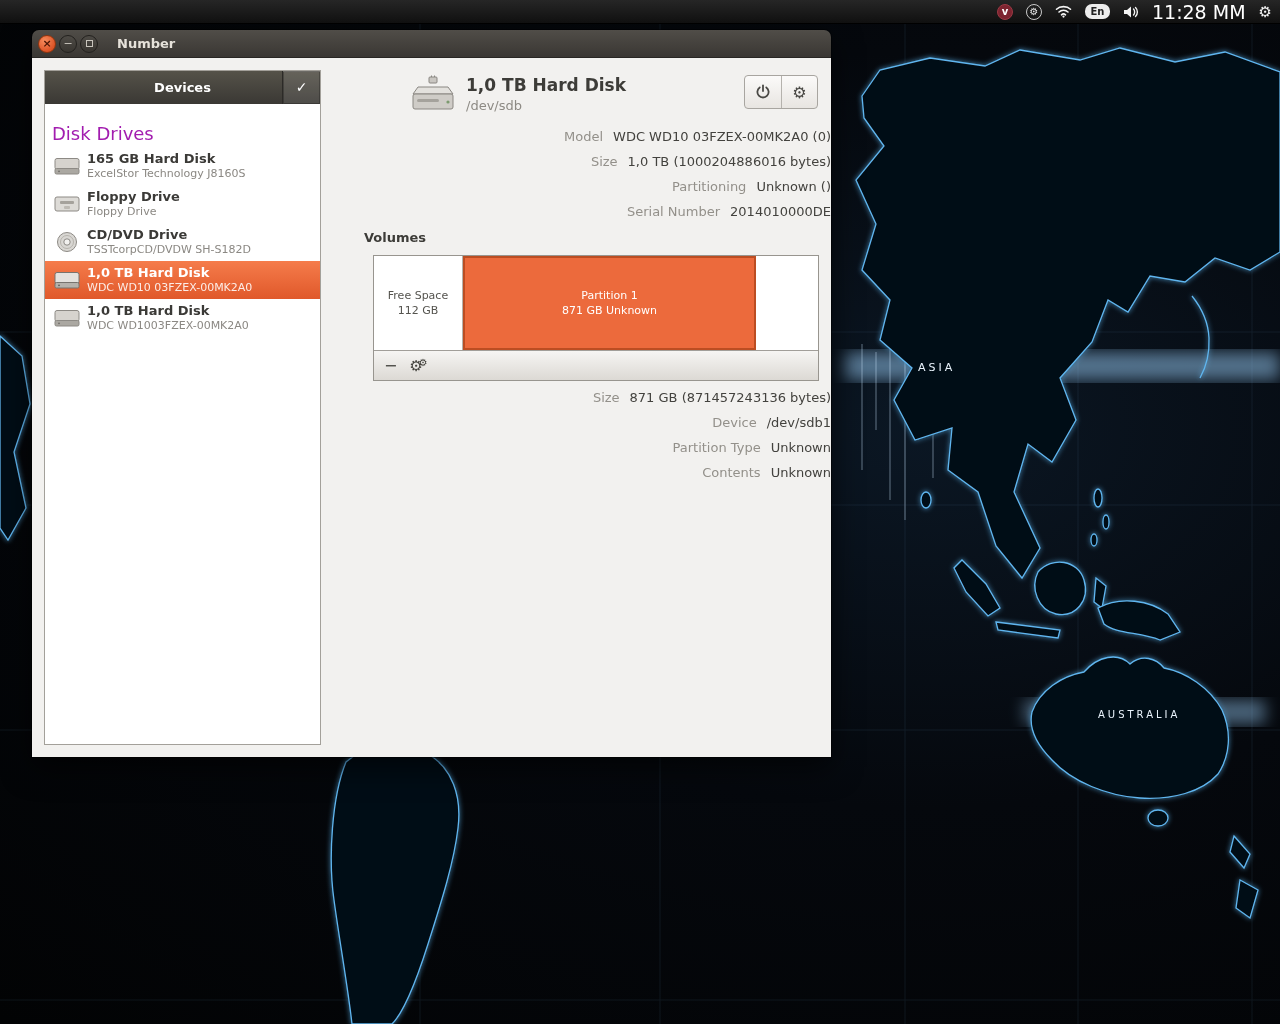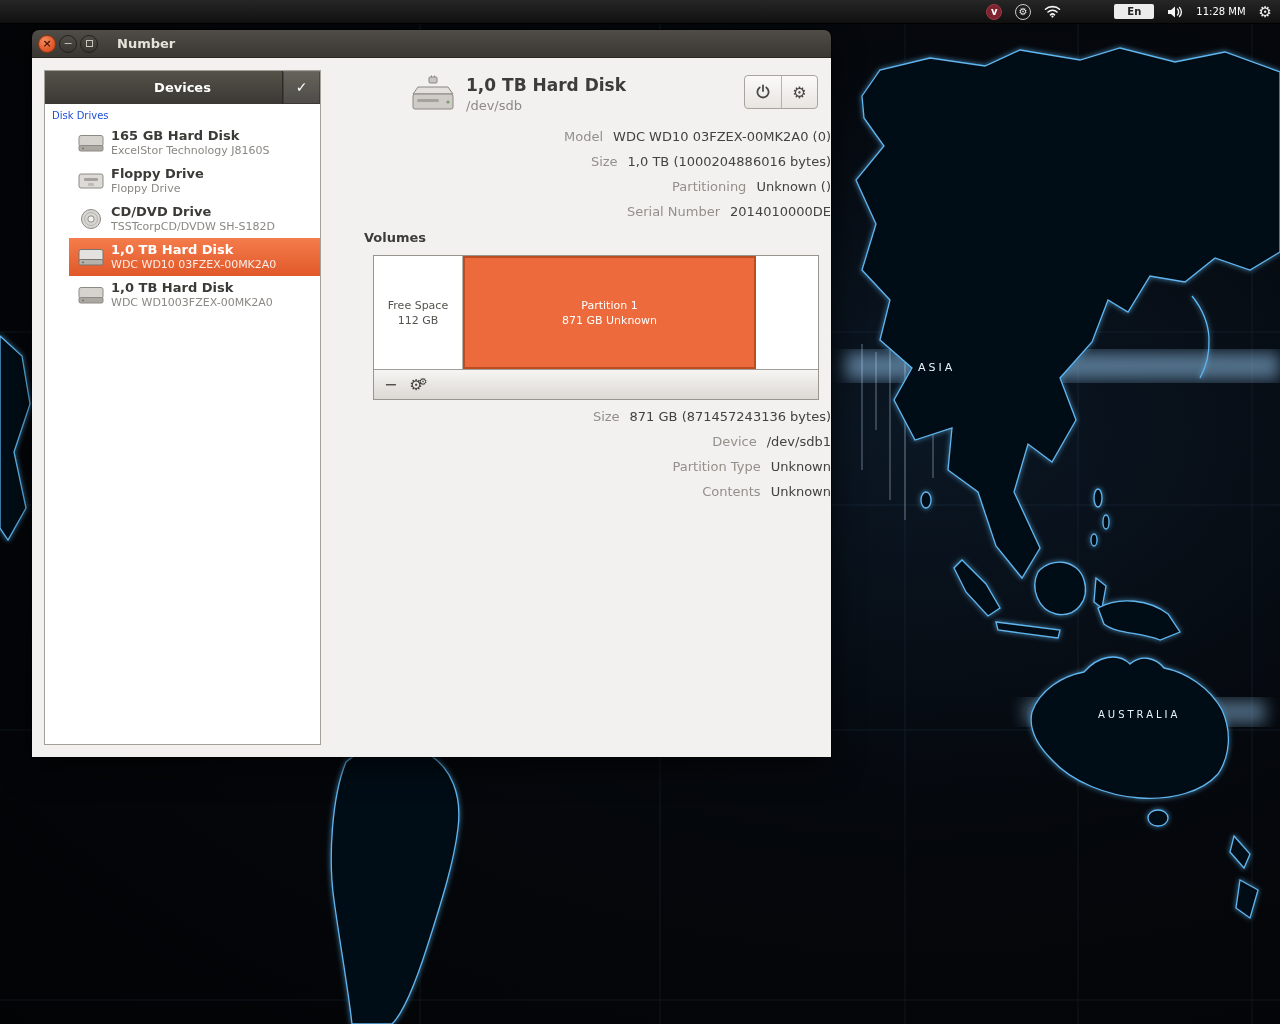--- a/index.html
+++ b/index.html
@@ -14,23 +14,23 @@
   
   .panel { position:absolute; left:0; top:0; width:1280px; height:24px;
     background:linear-gradient(#262626,#101010); border-bottom:1px solid #000;
     display:flex; align-items:center; justify-content:flex-end; z-index:50; }
   .panel-right { display:flex; align-items:center; gap:13px; margin-right:8px; height:100%; }
   .ind { display:flex; align-items:center; justify-content:center; color:#f4f4f4; }
   .v-circle { width:16px; height:16px; border-radius:50%; background:#7d2430; border:1px solid #9b3944;
     color:#fff; font-size:10px; font-weight:bold; line-height:14px; }
   .gear-circle { width:16px; height:16px; border-radius:50%; border:1.5px solid #c9c9c9;
     color:#e6e6e6; font-size:10px; line-height:12px; }
-  .kbd-box { width:40px; height:15px; background:#ececec; border-radius:2px; color:#222;
-    font-size:10px; font-weight:bold; display:flex; align-items:center; justify-content:center;margin-left:40px; }
-  .clock { color:#fff; font-size:10px; }
+  .kbd-box { width:25px; height:15px; background:#ececec; border-radius:7px; color:#222;
+    font-size:10px; font-weight:bold; display:flex; align-items:center; justify-content:center; }
+  .clock { color:#fff; font-size:19px; }
   .panel-gear { color:#f4f4f4; font-size:15px; }
 
   
   .window { position:absolute; left:32px; top:30px; width:799px; height:727px;
     border-radius:7px 7px 0 0;
     box-shadow:0 10px 30px rgba(0,0,0,.65), 0 0 0 1px rgba(0,0,0,.45); z-index:40; }
   .titlebar { height:28px; border-radius:7px 7px 0 0;
     background:linear-gradient(#504d48,#3a3733); border-bottom:1px solid #282623;
     display:flex; align-items:center; padding-left:6px; }
   .tb-btn { width:18px; height:18px; border-radius:50%; margin-right:3px;
@@ -45,22 +45,22 @@
 
   
   .sidebar { position:absolute; left:12px; top:12px; width:277px; bottom:12px;
     background:#fff; border:1px solid #a3a09a; overflow:hidden; }
   .sb-header { position:relative; height:33px; background:linear-gradient(#555249,#3a3834);
     color:#fff; font-weight:bold; text-align:center; line-height:33px; }
   .sb-check { position:absolute; right:0; top:0; width:38px; height:100%;
     background:rgba(255,255,255,.10); border-left:1px solid #2c2a27;
     box-shadow:inset 0 1px rgba(255,255,255,.18), inset 0 0 0 1px rgba(0,0,0,.25);
     display:flex; align-items:center; justify-content:center; color:#fff; font-size:14px; }
-  .sb-section { padding:6px 7px 3px; font-size:10px; color:#1d4ed8; }
-  .sb-item { display:flex; align-items:center; height:38px; padding:0 6px;margin-left:24px; }
+  .sb-section { padding:19px 7px 3px; font-size:18px; color:#a21caf; }
+  .sb-item { display:flex; align-items:center; height:38px; padding:0 6px; }
   .sb-item.selected { background:linear-gradient(#f57c4b,#e0582a); }
   .sb-icon { width:32px; display:flex; align-items:center; justify-content:center; }
   .sb-text { margin-left:4px; overflow:hidden; }
   .sb-title { font-size:13px; font-weight:bold; color:#3b3a37; line-height:16px; white-space:nowrap; }
   .sb-sub { font-size:11px; color:#8b8883; line-height:14px; white-space:nowrap; }
   .sb-item.selected .sb-title { color:#fff; }
   .sb-item.selected .sb-sub { color:rgba(255,255,255,.88); }
 
   
   .main { position:absolute; left:311px; right:0; top:0; bottom:0; color:#43423e; }
@@ -75,21 +75,21 @@
   .hdr-gear { font-size:16px; color:#4a4945; }
 
   .props { margin-top:6px; }
   .prow { display:flex; line-height:25px;justify-content:flex-end; }
   .plabel { width:115px; text-align:right; color:#93908a; flex:none; }
   .plabel.wide { width:125px; }
   .pvalue { margin-left:10px; color:#43423e; white-space:nowrap; }
 
   .vol-heading { margin:6px 0 0 21px; font-weight:bold; color:#3d3c38; }
   .vol-frame { margin:10px 13px 0 30px; width:446px; border:1px solid #98958f; }
-  .vol-bar { height:113px; background:#fff; display:flex; }
+  .vol-bar { height:94px; background:#fff; display:flex; }
   .seg { border-right:1px solid #b5b2ad; display:flex; flex-direction:column; justify-content:center;
     align-items:center; text-align:center; font-size:11px; color:#55544f; line-height:15px; }
   .seg-free { width:89px; flex:none; }
   .seg-p1 { width:293px; flex:none; background:#ec6a3c; border:2px solid #bc4d22; color:#fff; }
   .seg-p2 { flex:1; border-right:none; }
   .vol-toolbar { height:30px; border-top:1px solid #a19e99; background:linear-gradient(#f6f5f3,#dcd9d4);
     display:flex; align-items:center; padding-left:10px; gap:12px; }
   .vt-minus { font-size:16px; color:#45443f; line-height:1; }
   .vt-gears { color:#45443f; }
   .vt-gears .g1 { font-size:15px; }

